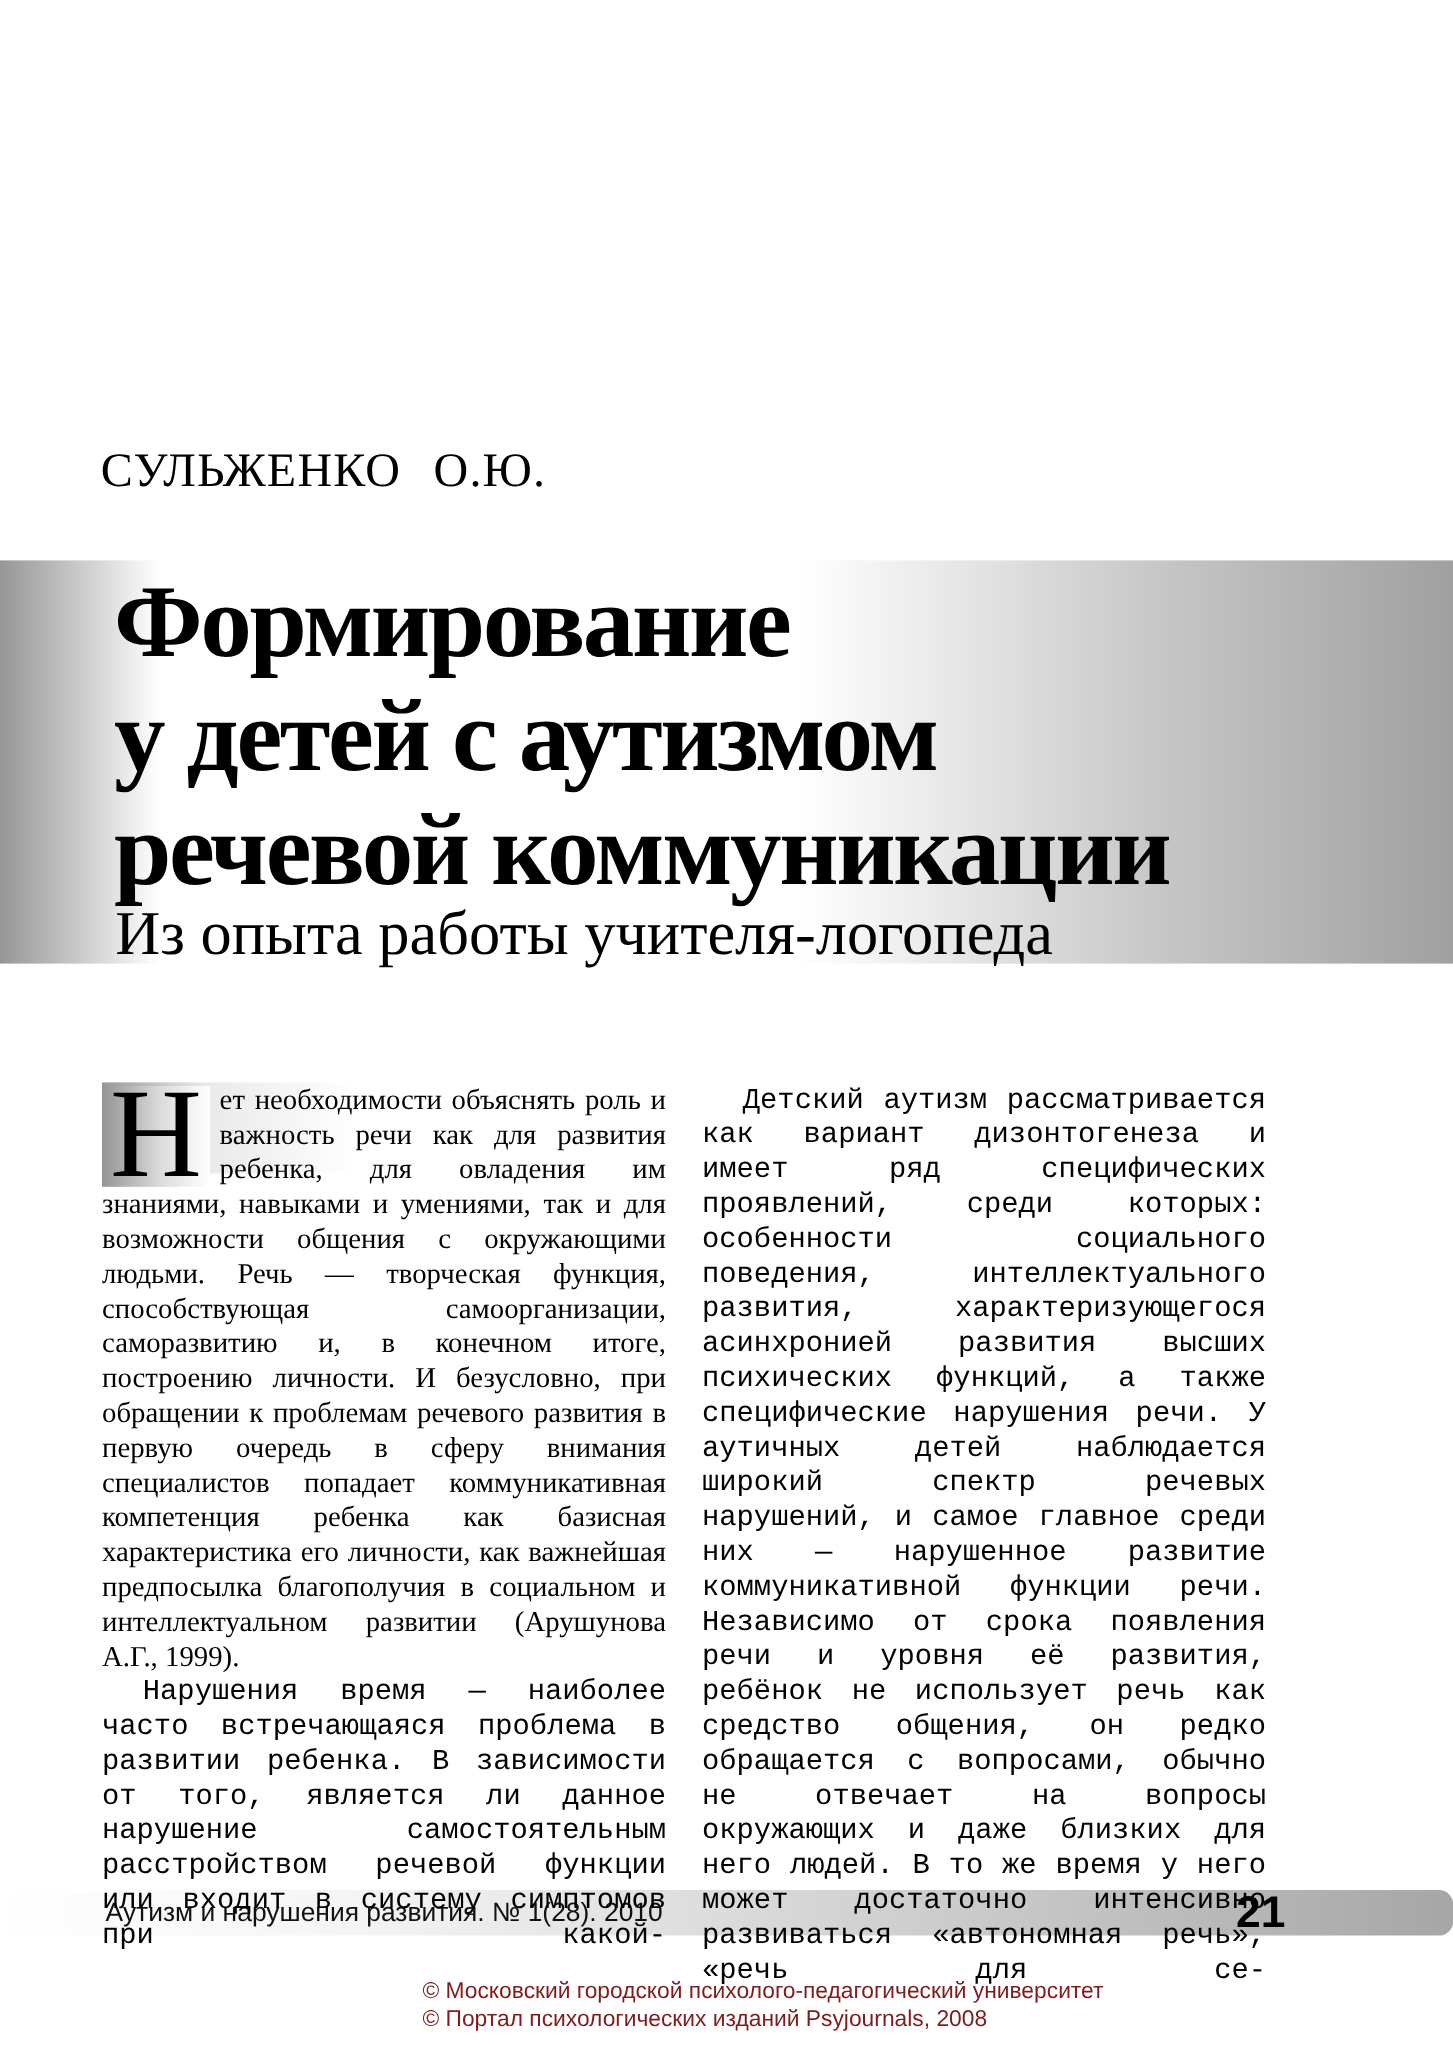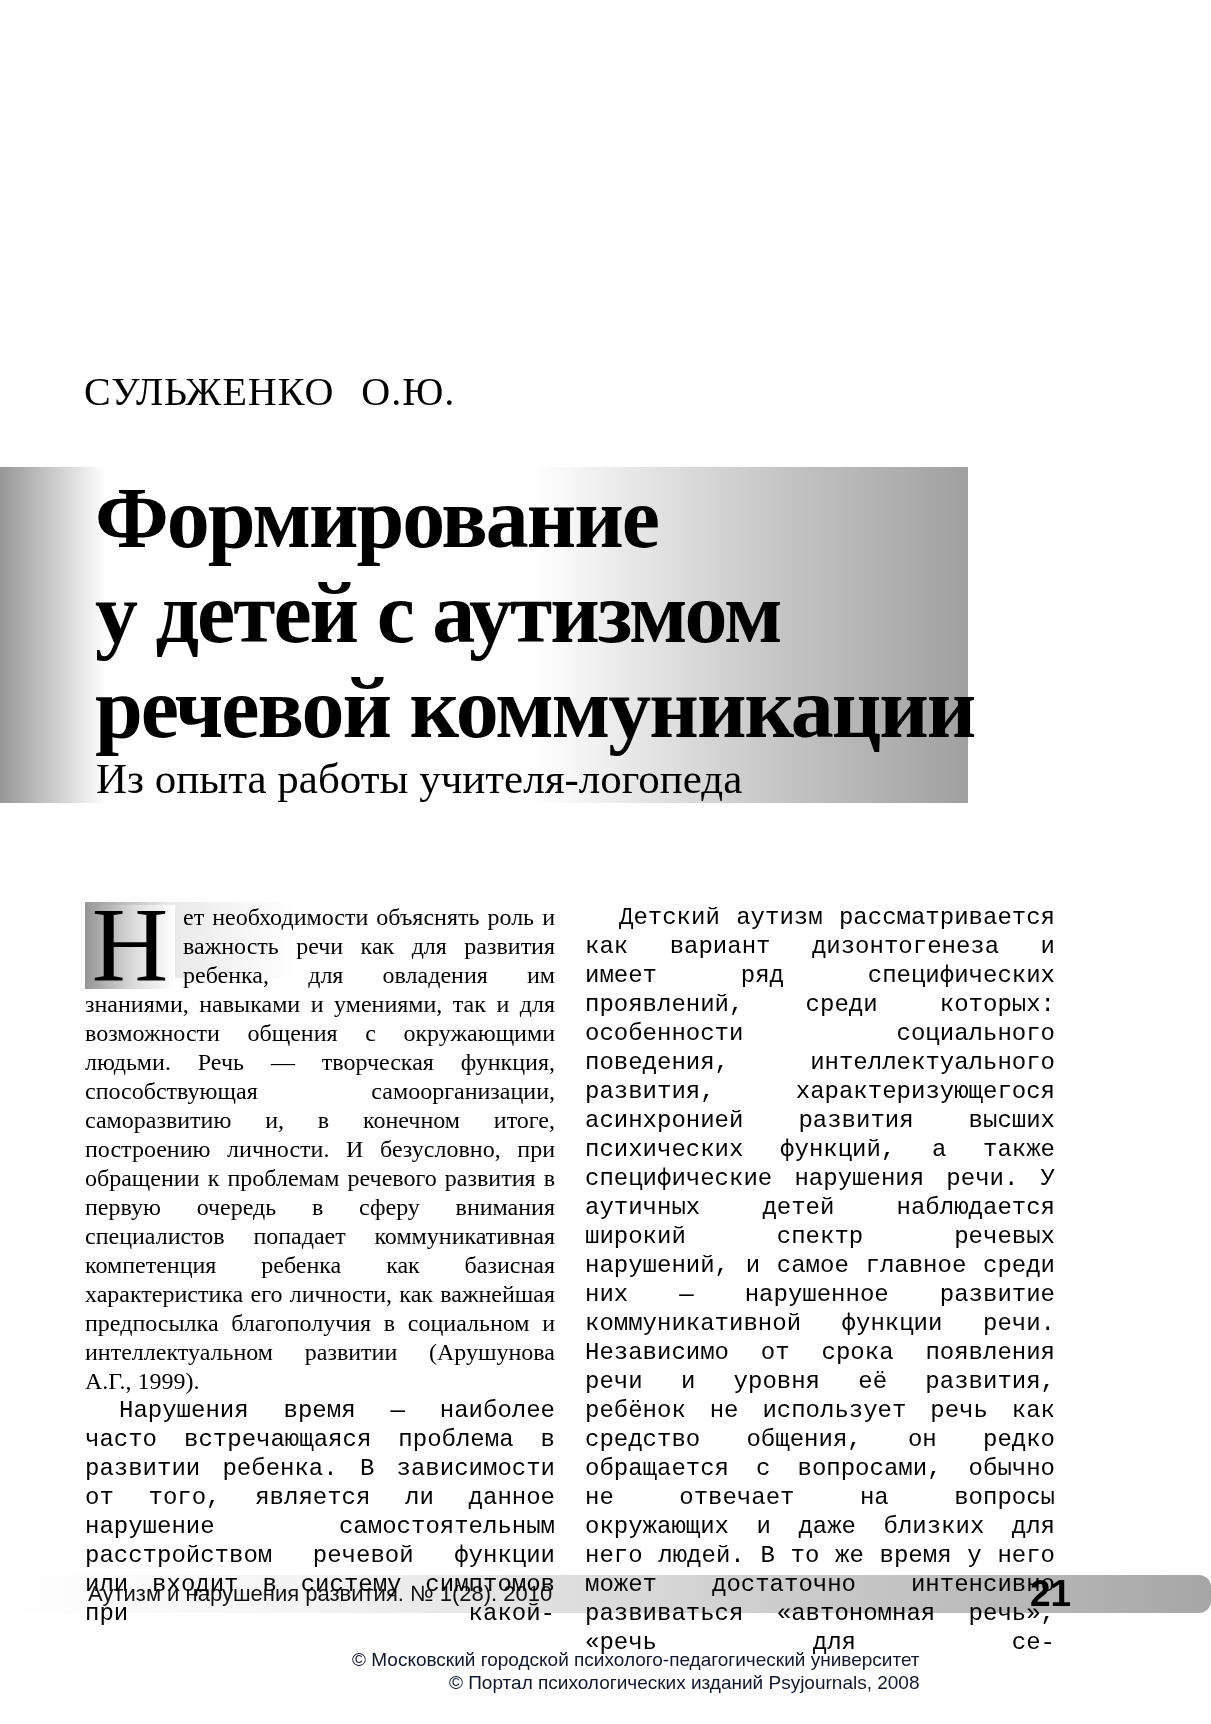--- a/index.html
+++ b/index.html
@@ -22,38 +22,38 @@
     letter-spacing: 1px;
     word-spacing: 16px;
     white-space: nowrap;
   }
 
   
   .title-band {
     position: absolute;
     left: 0;
     top: 467px;
-    width: 968px;
+    width: 1211px;
     height: 336px;
     background: linear-gradient(to right,
       #969696 0%, #ffffff 11%, #ffffff 55%, #c6c6c6 80%, #a0a0a0 100%);
   }
   .title {
     padding: 4px 0 0 95px;
     font-weight: bold;
     font-size: 86px;
     line-height: 95px;
     letter-spacing: -2px;
     white-space: nowrap;
   }
   .subtitle {
     position: absolute;
     left: 96px;
     bottom: 2px;
-    font-size: 43px;
+    font-size: 52px;
     line-height: 44px;
     white-space: nowrap;
   }
 
   
   .content {
     position: absolute;
     left: 85px;
     top: 903px;
     width: 970px;
@@ -124,22 +124,21 @@
   }
 
   
   .copyright {
     position: absolute;
     left: 352px;
     top: 1648px;
     font-family: "Liberation Sans", sans-serif;
     font-size: 19px;
     line-height: 23px;
-    color: #0f172a;
-    text-align: right;
+    color: #7f1d1d;
   }
 </style>
 </head>
 <body>
 
 <div class="page">
 
   <div class="author">СУЛЬЖЕНКО О.Ю.</div>
 
   <div class="title-band">

